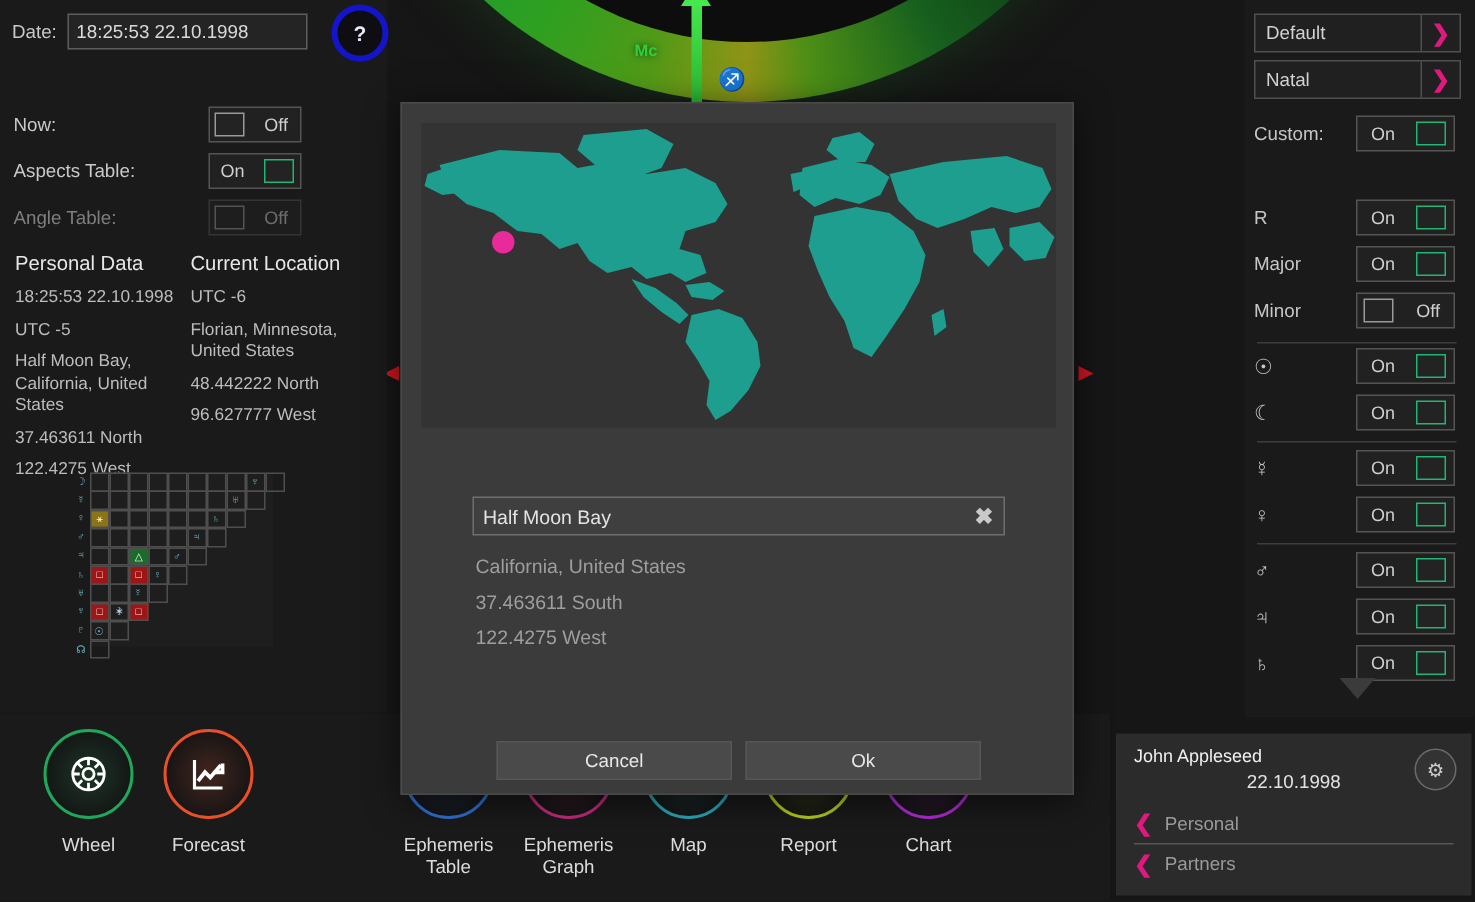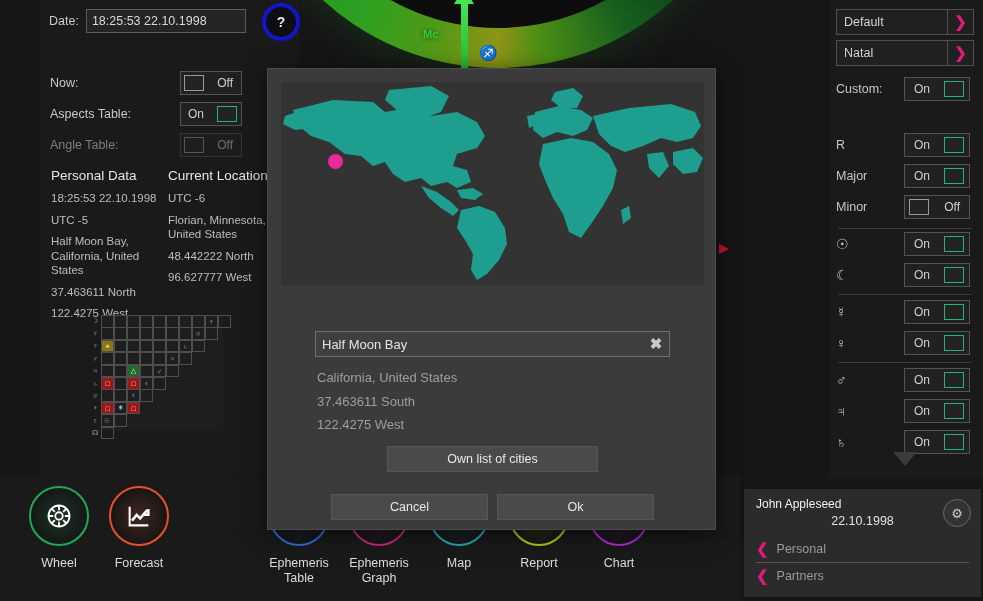--- a/index.html
+++ b/index.html
@@ -60,21 +60,20 @@
     position: absolute; top: 244px; width: 0; height: 0;
     border-top: 5px solid transparent; border-bottom: 5px solid transparent;
   }
   .marker-left { left: 256px; border-right: 10px solid #cc1420; }
   .marker-right { left: 719px; border-left: 10px solid #cc1420; }
 
   
   .left-col {
     position: absolute; left: 0; top: 0; width: 258px; height: 475px;
     background: #1a1a1a;
-    margin-left: 41px;
   }
 
   .field-label { color: #c9c9c9; font-size: 12.5px; }
   .field-label.dim { color: #7e7e7e; }
 
   .date-row { position: absolute; left: 8px; top: 9px; display: flex; align-items: center; gap: 7px; }
   .text-input {
     background: #242424;
     border: 1px solid #5c5c5c;
     color: #d9d9d9;
@@ -698,18 +697,17 @@
 
     <div class="city-input-wrap">
       <input class="city-input" type="text" value="Half Moon Bay" style="">
       <span class="clear-x">✖</span>
     </div>
 
     <div class="modal-line" style="top:301px">California, United States</div>
     <div class="modal-line" style="top:325px">37.463611 South</div>
     <div class="modal-line" style="top:348px">122.4275 West</div>
 
-    <button class="own-list-btn">Own list of cities</button>
     <button class="modal-btn btn-cancel">Cancel</button>
     <button class="modal-btn btn-ok">Ok</button>
   </div>
 
 </div>
 
 </body></html>

